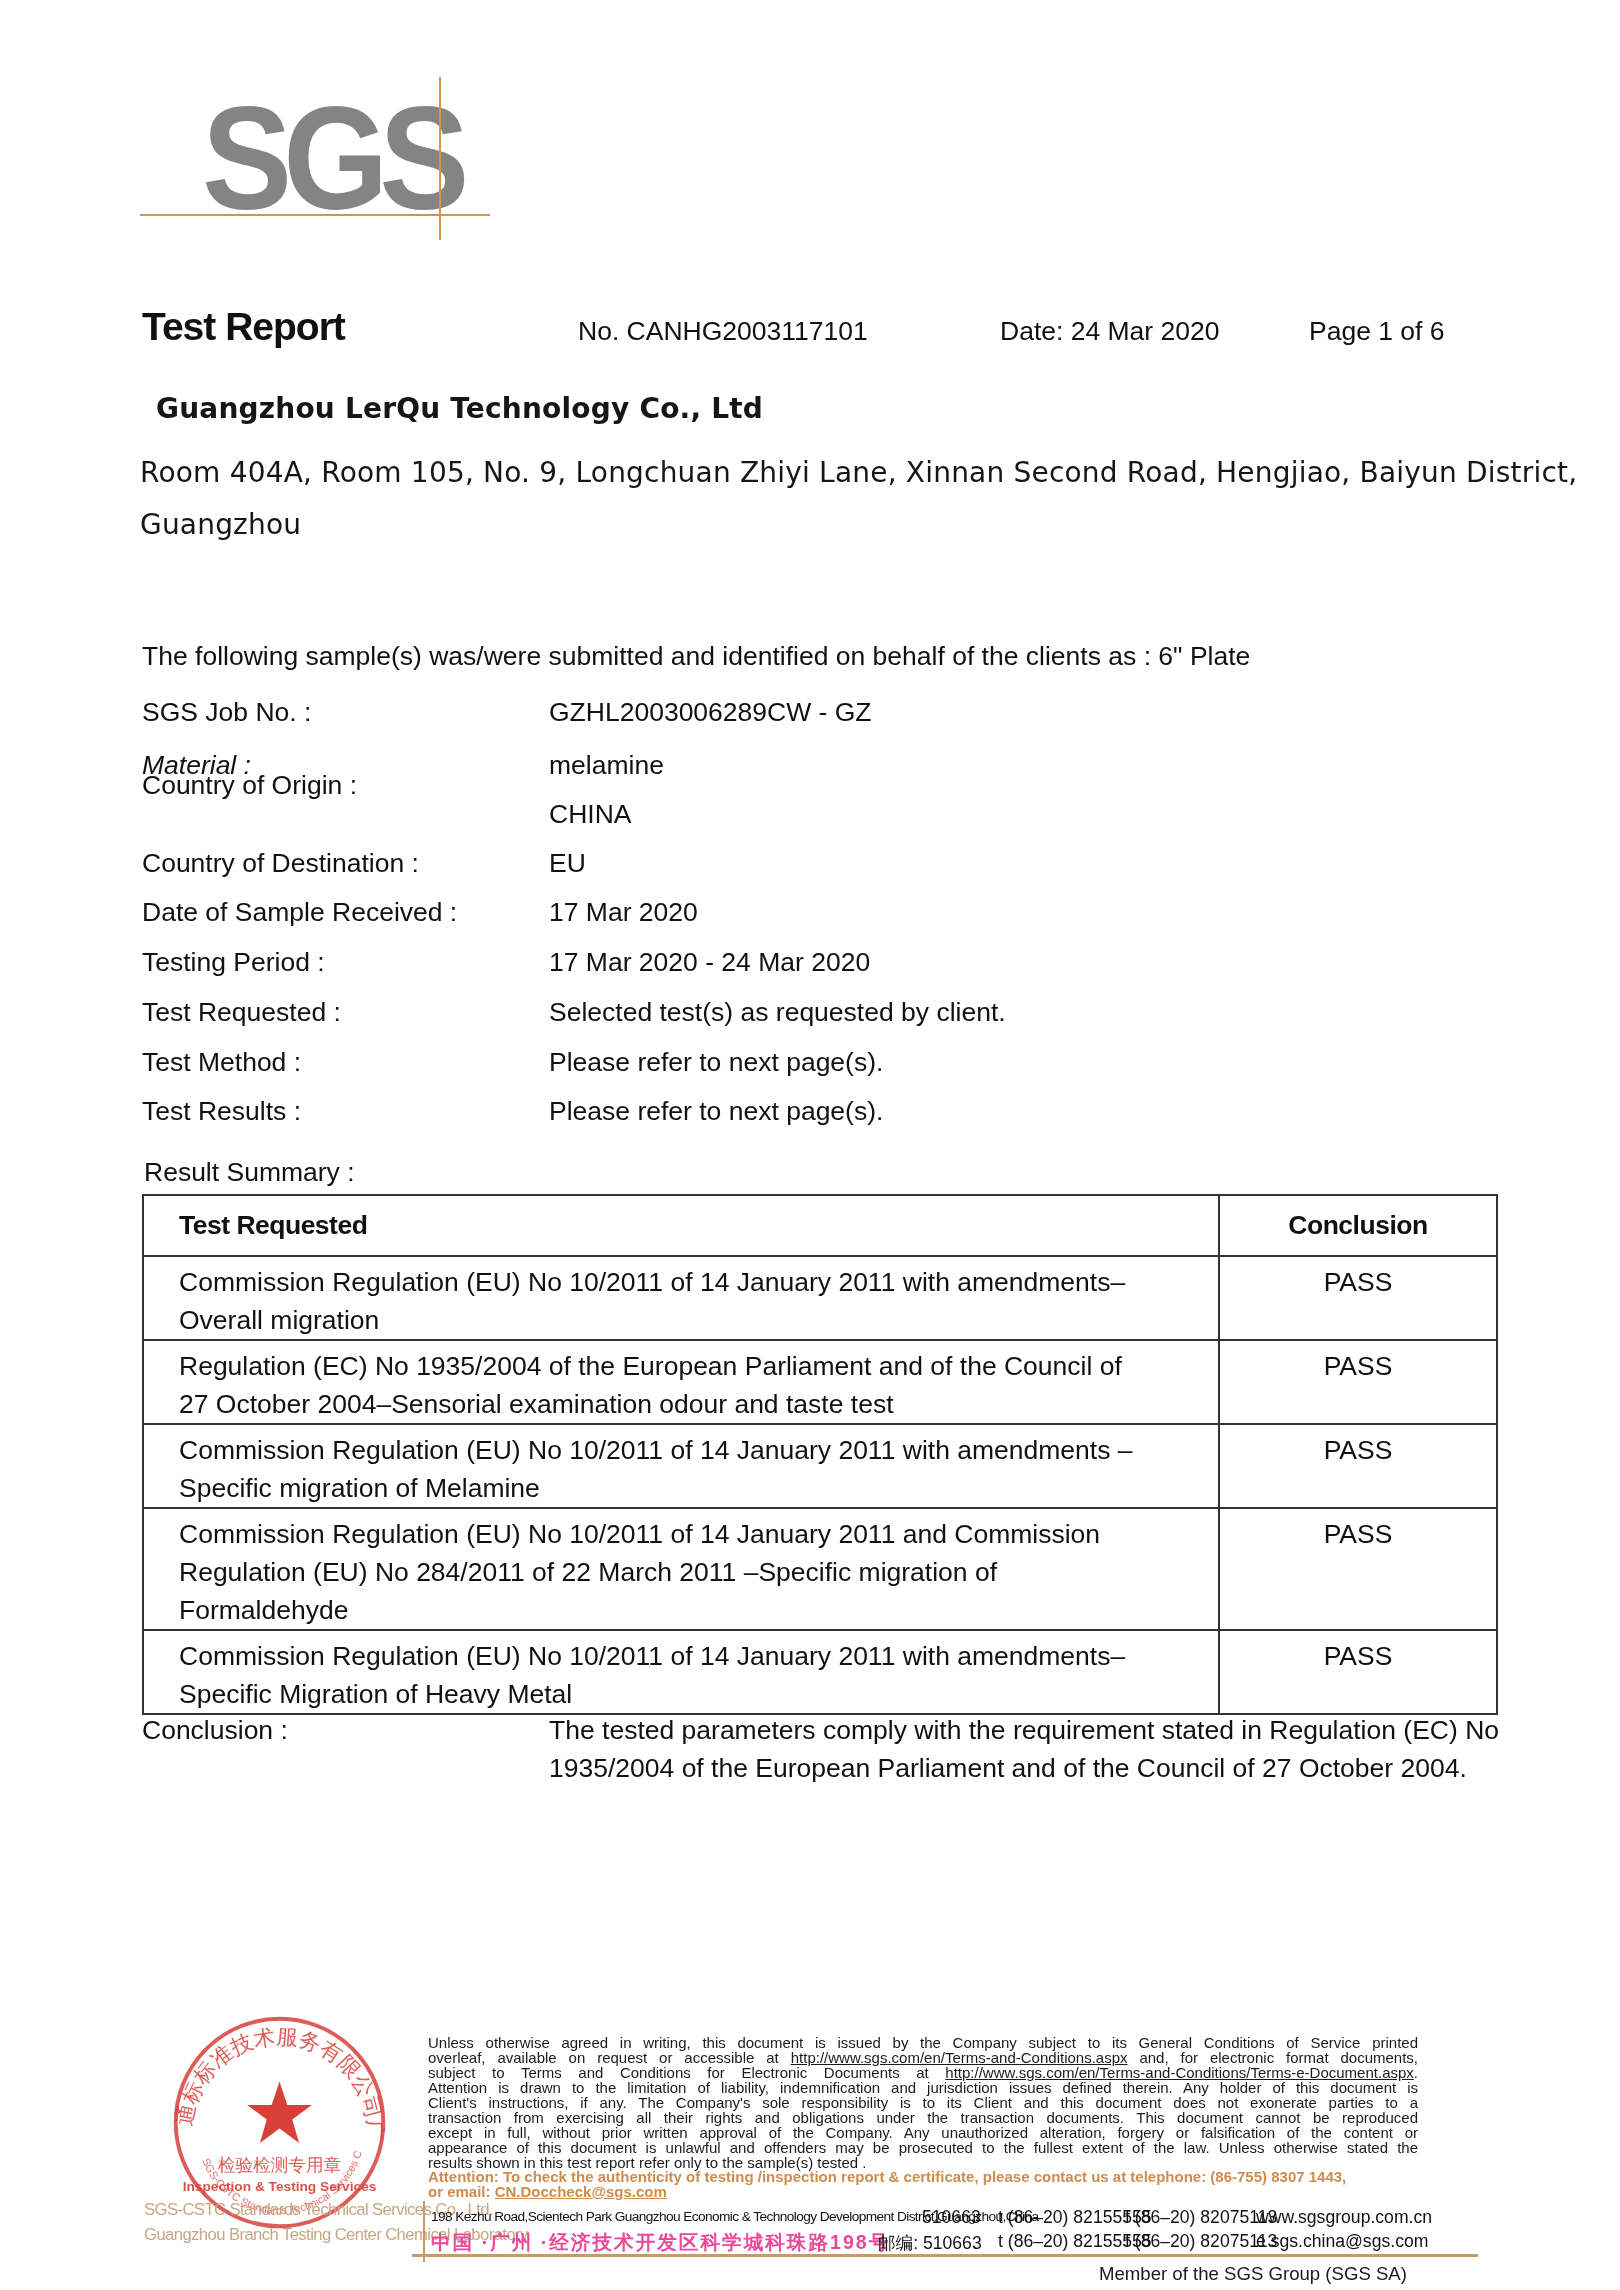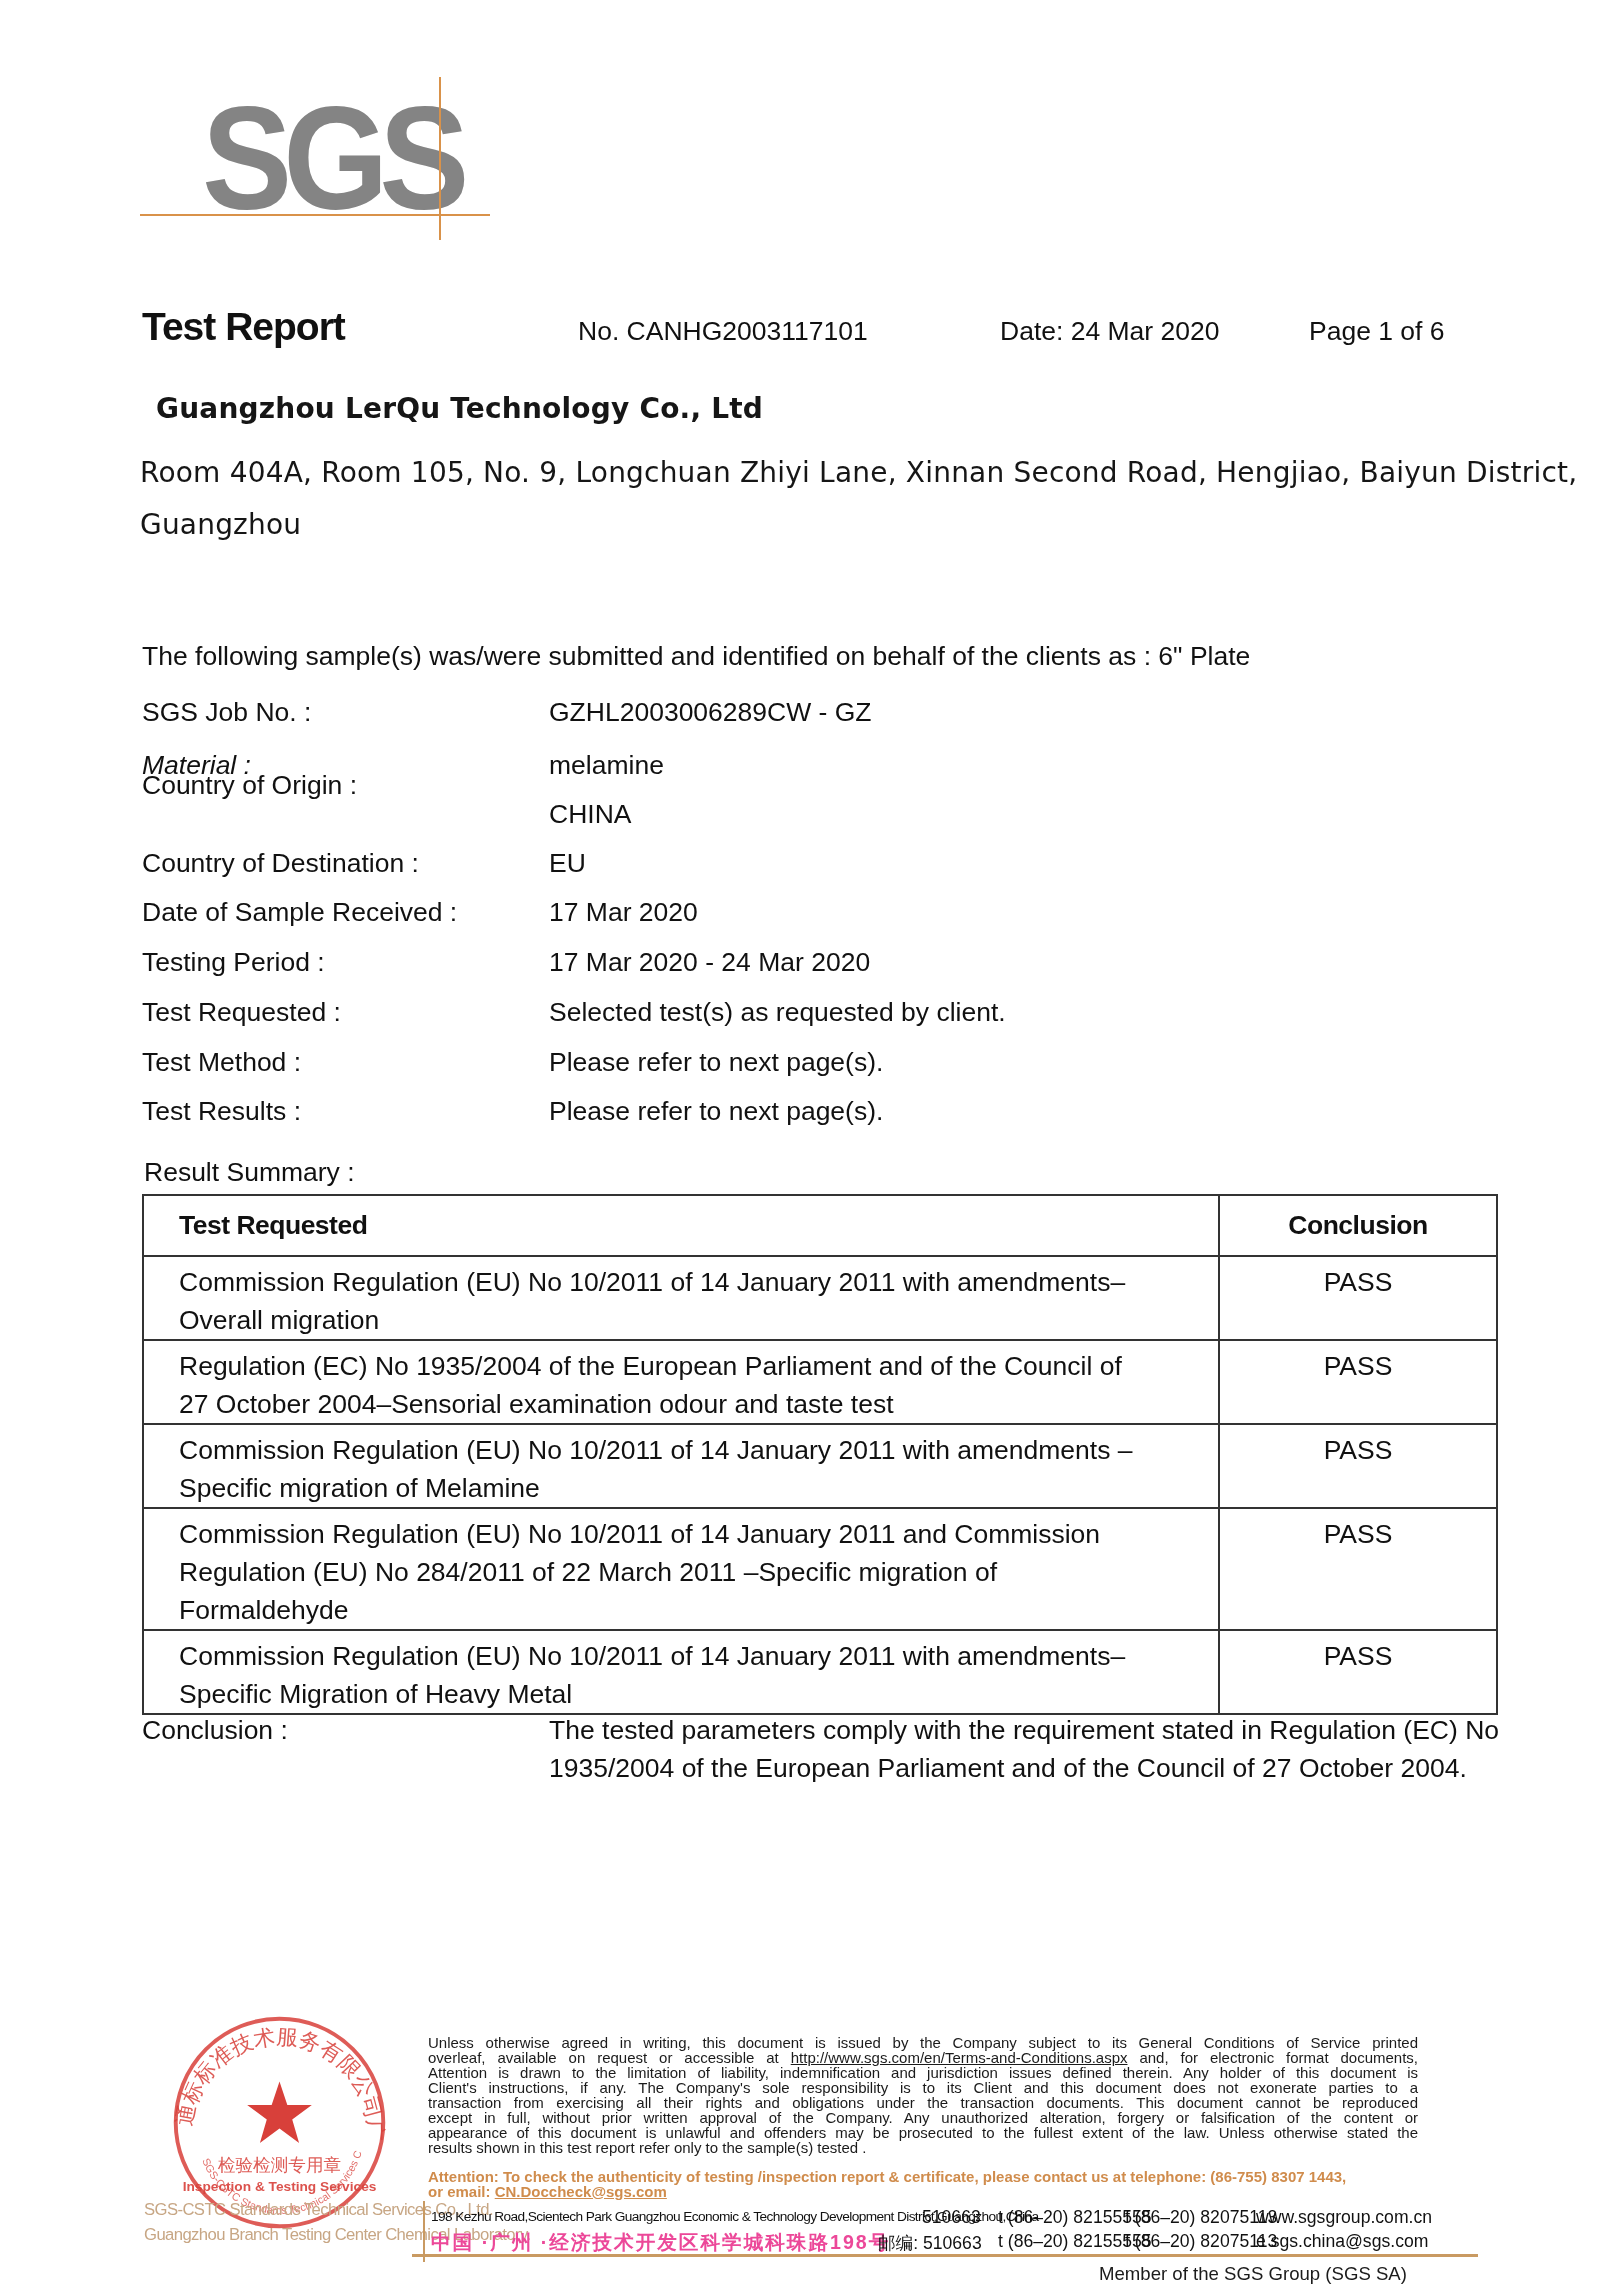--- a/index.html
+++ b/index.html
@@ -155,20 +155,21 @@
     <text x="120" y="170" text-anchor="middle" font-family="DejaVu Sans, sans-serif" font-size="18" fill="#d8403a" opacity="0.85">检验检测专用章</text>
     <text x="120" y="190" text-anchor="middle" font-family="Liberation Sans, sans-serif" font-weight="bold" font-size="14" fill="#d8403a" opacity="0.9">Inspection &amp; Testing Services</text>
   </svg>
 </div>
 <div class="abs lab-name" style="left:144px; top:2200px;">SGS-CSTC Standards Technical Services Co., Ltd.</div>
 <div class="abs lab-name" style="left:144px; top:2225px;">Guangzhou Branch Testing Center Chemical Laboratory.</div>
 
 <div class="legal">
   <p>Unless otherwise agreed in writing, this document is issued by the Company subject to its General Conditions of Service printed</p>
   <p><span>overleaf, available on request or accessible at </span><a>http://www.sgs.com/en/Terms-and-Conditions.aspx</a><span> and, for electronic format documents,</span></p>
+  <p><span>subject to Terms and Conditions for Electronic Documents at </span><a>http://www.sgs.com/en/Terms-and-Conditions/Terms-e-Document.aspx</a><span>.</span></p>
   <p>Attention is drawn to the limitation of liability, indemnification and jurisdiction issues defined therein. Any holder of this document is</p>
   <p>Client's instructions, if any. The Company's sole responsibility is to its Client and this document does not exonerate parties to a</p>
   <p>transaction from exercising all their rights and obligations under the transaction documents. This document cannot be reproduced</p>
   <p>except in full, without prior written approval of the Company. Any unauthorized alteration, forgery or falsification of the content or</p>
   <p>appearance of this document is unlawful and offenders may be prosecuted to the fullest extent of the law. Unless otherwise stated the</p>
   <p style="text-align-last:left;">results shown in this test report refer only to the sample(s) tested .</p>
 </div>
 
 <div class="attn">
   <div style="white-space:nowrap;">Attention: To check the authenticity of testing /inspection report &amp; certificate, please contact us at telephone: (86-755) 8307 1443,</div>

